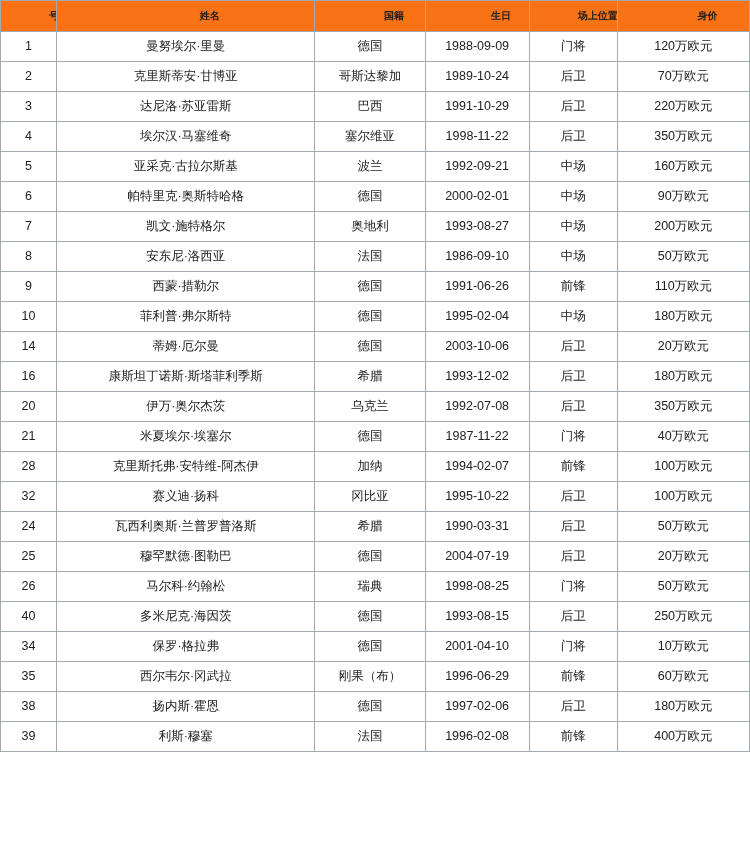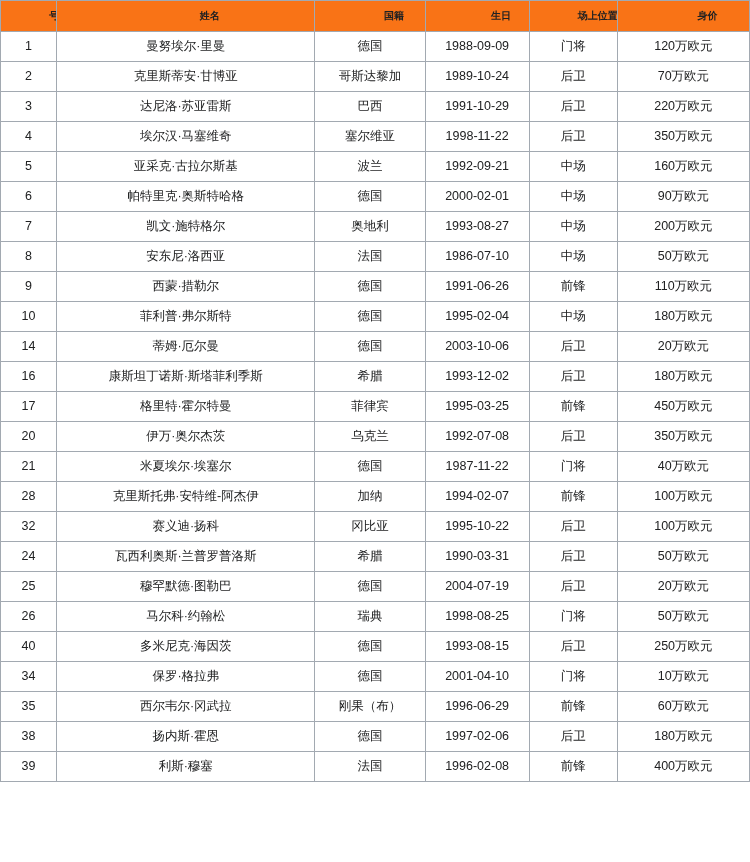--- a/index.html
+++ b/index.html
@@ -133,21 +133,21 @@
           <td class="name">凯文·施特格尔</td>
           <td>奥地利</td>
           <td>1993-08-27</td>
           <td>中场</td>
           <td>200万欧元</td>
         </tr>
       <tr>
           <td class="num">8</td>
           <td class="name">安东尼·洛西亚</td>
           <td>法国</td>
-          <td>1986-07-10</td>
+          <td>1986-09-10</td>
           <td>中场</td>
           <td>50万欧元</td>
         </tr>
       <tr>
           <td class="num">9</td>
           <td class="name">西蒙·措勒尔</td>
           <td>德国</td>
           <td>1991-06-26</td>
           <td>前锋</td>
           <td>110万欧元</td>
@@ -170,28 +170,20 @@
         </tr>
       <tr>
           <td class="num">16</td>
           <td class="name">康斯坦丁诺斯·斯塔菲利季斯</td>
           <td>希腊</td>
           <td>1993-12-02</td>
           <td>后卫</td>
           <td>180万欧元</td>
         </tr>
       <tr>
-          <td class="num">17</td>
-          <td class="name">格里特·霍尔特曼</td>
-          <td>菲律宾</td>
-          <td>1995-03-25</td>
-          <td>前锋</td>
-          <td>450万欧元</td>
-        </tr>
-      <tr>
           <td class="num">20</td>
           <td class="name">伊万·奥尔杰茨</td>
           <td>乌克兰</td>
           <td>1992-07-08</td>
           <td>后卫</td>
           <td>350万欧元</td>
         </tr>
       <tr>
           <td class="num">21</td>
           <td class="name">米夏埃尔·埃塞尔</td>

